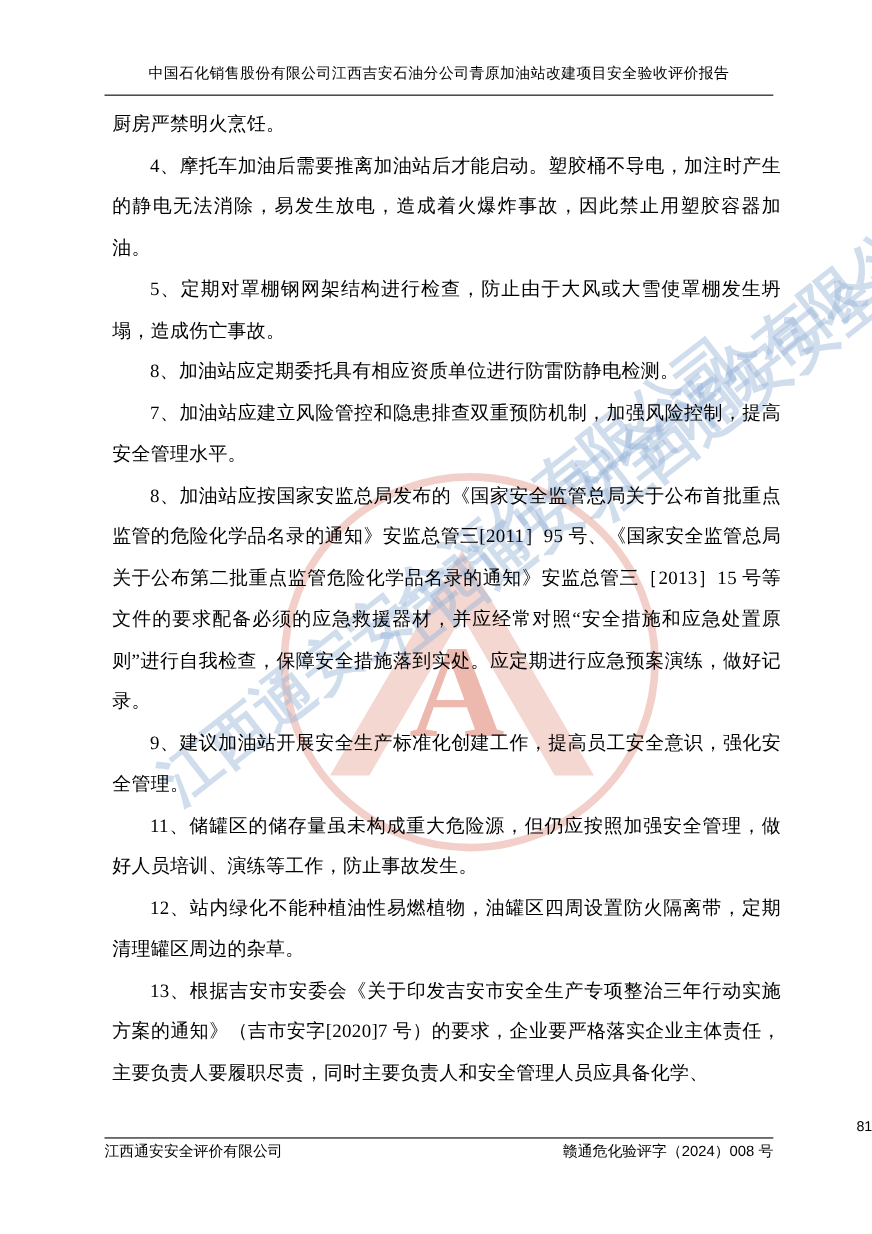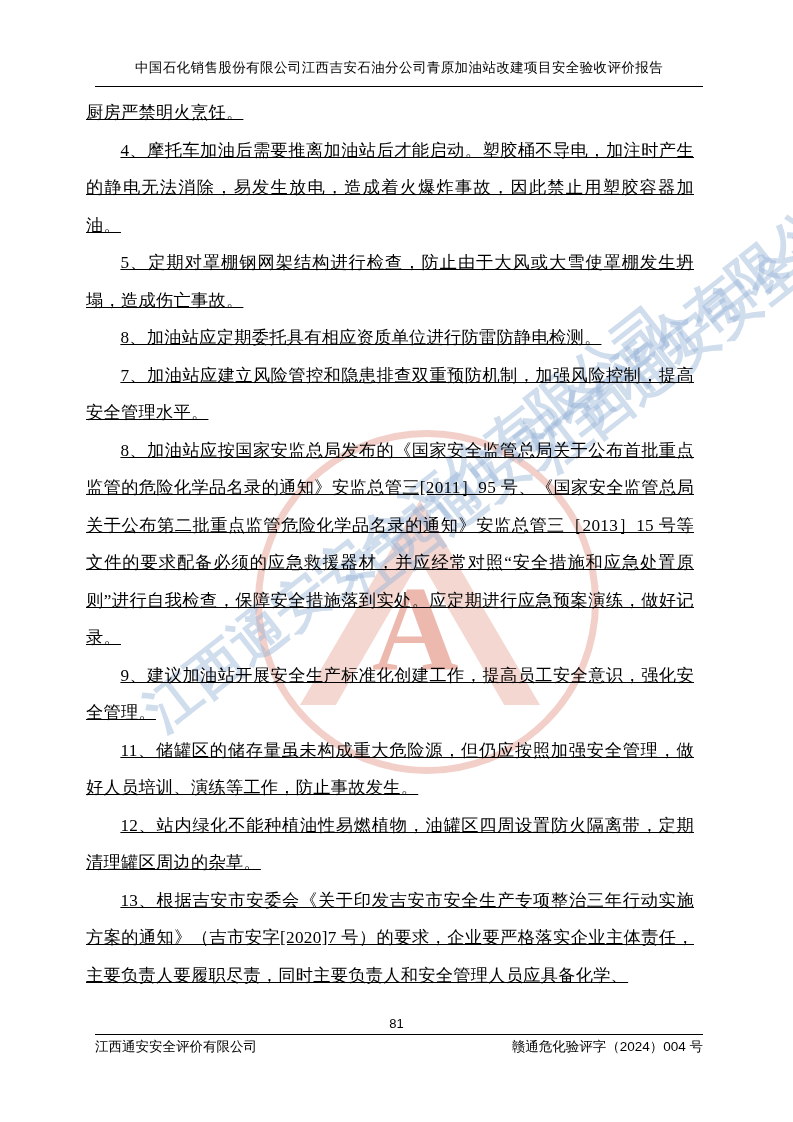--- a/index.html
+++ b/index.html
@@ -112,45 +112,44 @@
     top: 86px;
     width: 608px;
     height: 0;
     border-top: 1.6px solid #000;
     z-index: 2;
   }
 
   
   .content {
     position: absolute;
-    left: 86px;
+    left: 102px;
     top: 94px;
     width: 608px;
     z-index: 2;
-    text-decoration: underline;
   }
   p.para {
     margin: 0;
     font-size: 17.2px;
     line-height: 37.5px;
     text-align: justify;
     text-justify: inter-ideograph;
     letter-spacing: .3px;
   }
   p.indent {
     text-indent: 2em;
   }
 
   
   .page-number {
     position: absolute;
     left: 0;
     top: 1016px;
     width: 793px;
-    text-align: center;
+    text-align: right;
     font-size: 13px;
     font-family: "Liberation Sans", sans-serif;
     z-index: 2;
   }
   .footer-rule {
     position: absolute;
     left: 95px;
     top: 1034px;
     width: 608px;
     height: 0;
@@ -199,16 +198,16 @@
     <p class="para indent">9、建议加油站开展安全生产标准化创建工作，提高员工安全意识，强化安全管理。</p>
     <p class="para indent">11、储罐区的储存量虽未构成重大危险源，但仍应按照加强安全管理，做好人员培训、演练等工作，防止事故发生。</p>
     <p class="para indent">12、站内绿化不能种植油性易燃植物，油罐区四周设置防火隔离带，定期清理罐区周边的杂草。</p>
     <p class="para indent">13、根据吉安市安委会《关于印发吉安市安全生产专项整治三年行动实施方案的通知》（吉市安字[2020]7 号）的要求，企业要严格落实企业主体责任，主要负责人要履职尽责，同时主要负责人和安全管理人员应具备化学、</p>
   </div>
 
   <div class="page-number">81</div>
   <div class="footer-rule"></div>
   <div class="footer">
     <span>江西通安安全评价有限公司</span>
-    <span>赣通危化验评字（2024）004 号</span>
+    <span>赣通危化验评字（2024）008 号</span>
   </div>
 
 </div>
 
 </body></html>

